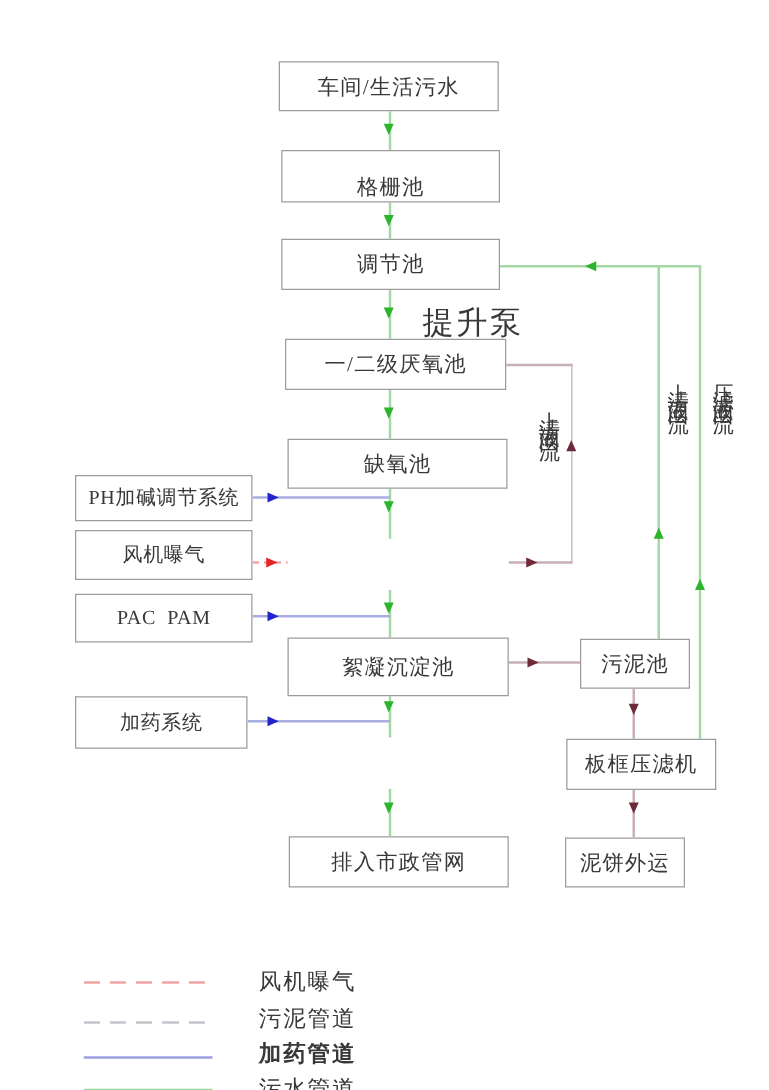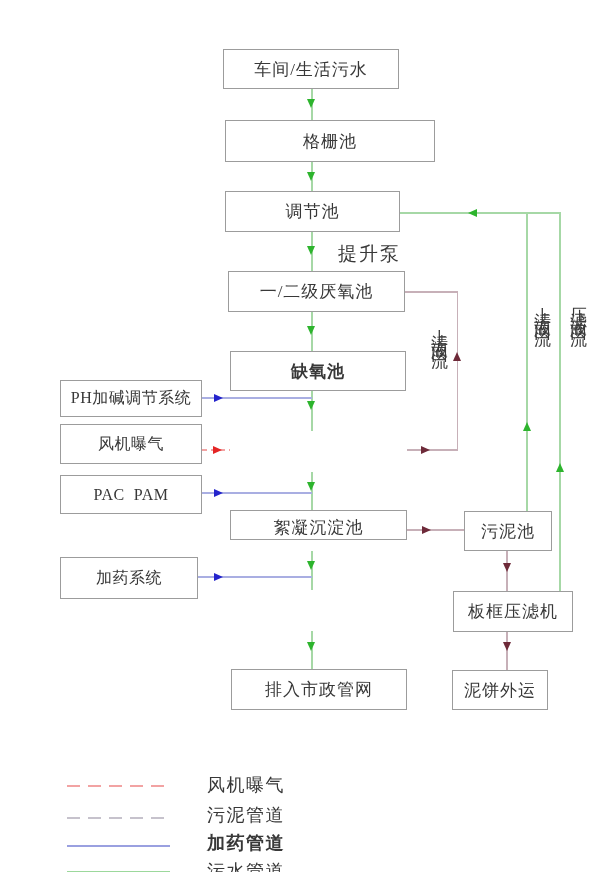--- a/index.html
+++ b/index.html
@@ -28,21 +28,21 @@
   .arr{position:absolute;width:0;height:0;border:solid transparent;z-index:2;}
   .arr.down {border-width:9px 4px 0 4px;border-top-color:var(--ac);}
   .arr.up   {border-width:0 4px 9px 4px;border-bottom-color:var(--ac);}
   .arr.right{border-width:4px 0 4px 9px;border-left-color:var(--ac);}
   .arr.left {border-width:4px 9px 4px 0;border-right-color:var(--ac);}
   .green-a{--ac:var(--sewage-arrow);}
   .maroon-a{--ac:var(--sludge-arrow);}
   .blue-a{--ac:var(--dosing-arrow);}
   .red-a{--ac:var(--aeration-arrow);}
   
-  .elabel{position:absolute;font-size:19px;letter-spacing:2px;z-index:3;}
+  .elabel{position:absolute;font-size:25px;letter-spacing:2px;z-index:3;}
   .vlabel{
     position:absolute;writing-mode:vertical-rl;text-orientation:upright;
     font-size:17px;letter-spacing:5.5px;line-height:18px;z-index:3;
   }
   
   .legend-line{position:absolute;width:103px;z-index:1;}
   .legend-line.solid{height:1.8px;}
   .legend-line.dash-red{height:2px;background:repeating-linear-gradient(90deg,var(--aeration-line) 0 13px,transparent 13px 21px);}
   .legend-line.dash-gray{height:2px;background:repeating-linear-gradient(90deg,var(--sludge-legend-line) 0 13px,transparent 13px 21px);}
   .legend-line.solid-blue{background:var(--dosing-legend-line);}
@@ -102,25 +102,25 @@
   <div class="hl blue-l" style="left:202px;top:460px;width:110px;"></div>
   <div class="arr right blue-a" style="left:214px;top:457px;"></div>
 
   <div class="hl blue-l" style="left:198px;top:544px;width:114px;"></div>
   <div class="arr right blue-a" style="left:214px;top:541px;"></div>
 
   <div class="hl red-dash" style="left:202px;top:417px;width:28px;"></div>
   <div class="arr right red-a" style="left:213px;top:414px;"></div>
 
   <div class="box" style="left:223px;top:17px;width:176px;height:40px;"><span>车间/生活污水</span></div>
-  <div class="box" style="left:225px;top:88px;width:210px;height:42px;"><span>格栅池</span></div>
+  <div class="box" style="left:225px;top:88px;width:175px;height:42px;align-items:flex-end;"><span>格栅池</span></div>
   <div class="box" style="left:225px;top:159px;width:175px;height:41px;"><span>调节池</span></div>
   <div class="box" style="left:228px;top:239px;width:177px;height:41px;"><span>一/二级厌氧池</span></div>
-  <div class="box" style="left:230px;top:319px;width:176px;height:40px;font-weight:bold;"><span>缺氧池</span></div>
-  <div class="box" style="left:230px;top:478px;width:177px;height:30px;align-items:flex-end;"><span>絮凝沉淀池</span></div>
+  <div class="box" style="left:230px;top:319px;width:176px;height:40px;"><span>缺氧池</span></div>
+  <div class="box" style="left:230px;top:478px;width:177px;height:47px;"><span>絮凝沉淀池</span></div>
   <div class="box" style="left:231px;top:637px;width:176px;height:41px;"><span>排入市政管网</span></div>
 
   <div class="box" style="left:464px;top:479px;width:88px;height:40px;"><span>污泥池</span></div>
   <div class="box" style="left:453px;top:559px;width:120px;height:41px;"><span>板框压滤机</span></div>
   <div class="box" style="left:452px;top:638px;width:96px;height:40px;"><span>泥饼外运</span></div>
 
   <div class="box small" style="left:60px;top:348px;width:142px;height:37px;"><span>PH加碱调节系统</span></div>
   <div class="box small" style="left:60px;top:392px;width:142px;height:40px;"><span>风机曝气</span></div>
   <div class="box small" style="left:60px;top:443px;width:142px;height:39px;"><span>PAC  PAM</span></div>
   <div class="box small" style="left:60px;top:525px;width:138px;height:42px;justify-content:center;"><span>加药系统</span></div>

